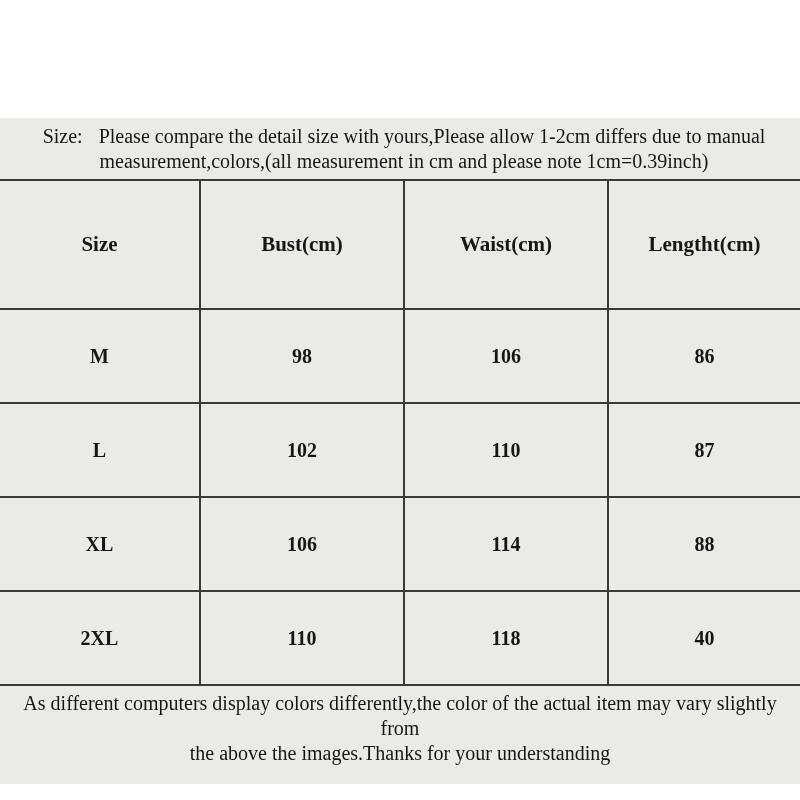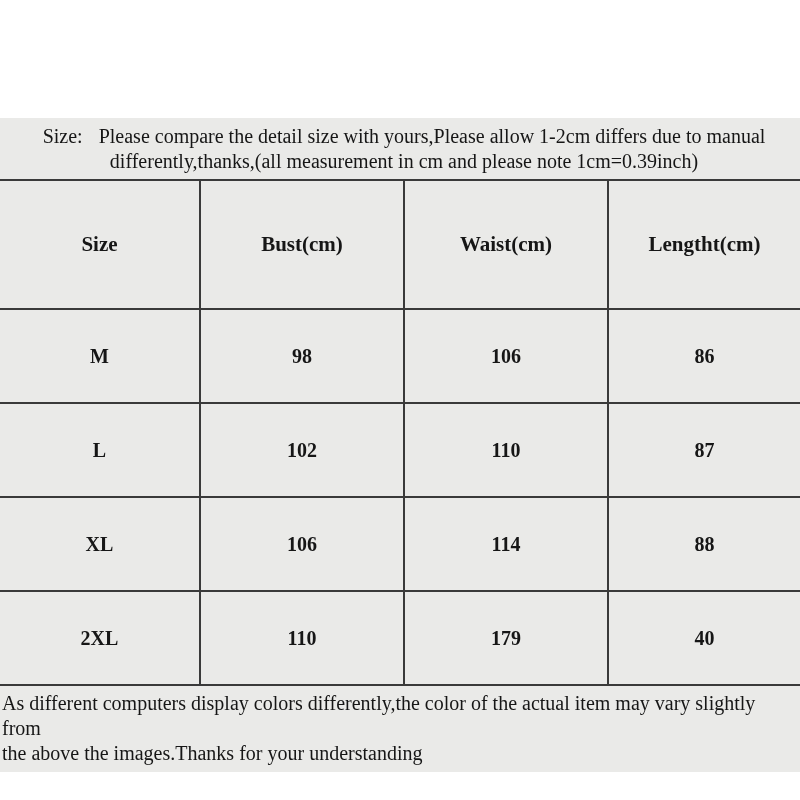--- a/index.html
+++ b/index.html
@@ -39,36 +39,37 @@
     vertical-align: middle;
     font-weight: bold;
     padding: 16px;
   }
   table.size-table tr > *:first-child { border-left: none; }
   table.size-table tr > *:last-child  { border-right: none; }
   table.size-table thead th { height: 95px; font-size: 21px; }
   table.size-table tbody td { height: 60px; font-size: 20px; }
   .footer {
     background: #eaeae8;
+    text-align: center;
     font-size: 20px;
     line-height: 25px;
-    padding: 5px 2px 6px 2px;
+    padding: 5px 2px 18px 2px;
   }
 </style>
 </head>
 <body>
 
 <div class="canvas">
   <div class="content">
 
     <div class="note">
       <div>
         <span class="size-label">Size:</span><span>Please compare the detail size with yours,Please allow 1-2cm differs due to manual</span>
       </div>
-      <div>differently,thanks,(all measurement in cm and please note 1cm=0.39inch)</div>
+      <div>measurement,colors,(all measurement in cm and please note 1cm=0.39inch)</div>
     </div>
 
     <table class="size-table">
       <colgroup>
         <col style="width:200px">
           <col style="width:204px">
           <col style="width:204px">
           <col style="width:192px">
       </colgroup>
       <thead>
@@ -94,21 +95,21 @@
         </tr>
         <tr>
           <td>XL</td>
           <td>106</td>
           <td>114</td>
           <td>88</td>
         </tr>
         <tr>
           <td>2XL</td>
           <td>110</td>
-          <td>179</td>
+          <td>118</td>
           <td>40</td>
         </tr>
       </tbody>
     </table>
 
     <div class="footer">
       <div>As different computers display colors differently,the color of the actual item may vary slightly from</div>
       <div>the above the images.Thanks for your understanding</div>
     </div>
 

